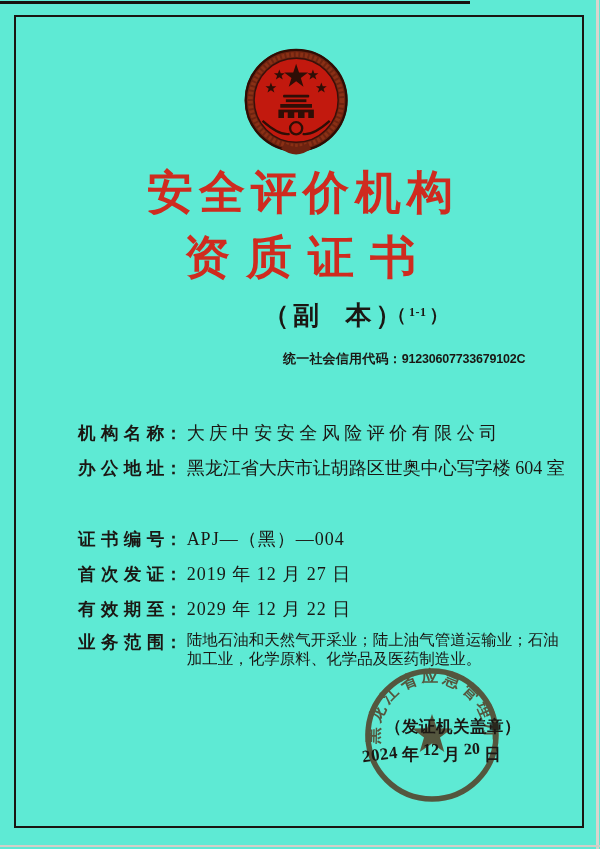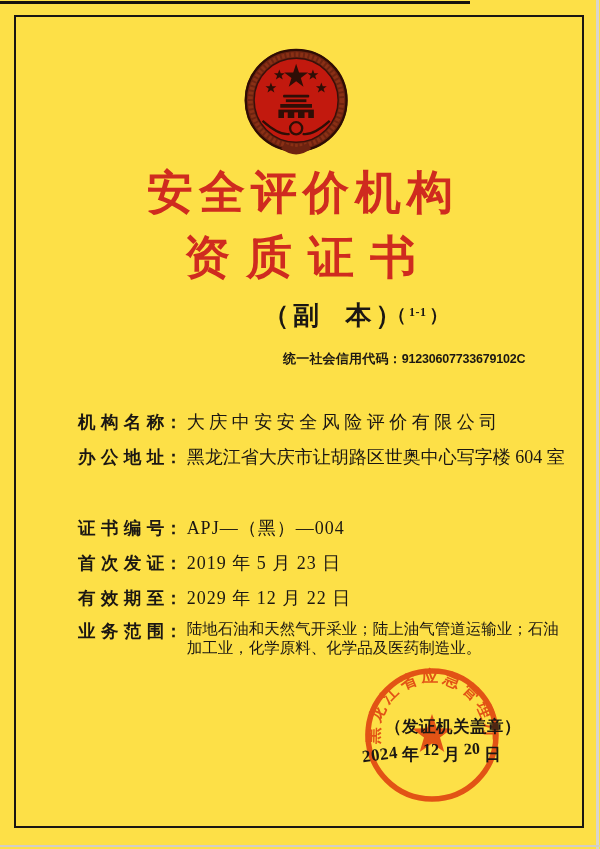--- a/index.html
+++ b/index.html
@@ -2,42 +2,42 @@
 <html><head>
 <meta charset="utf-8">
 <style>
   html,body{margin:0;padding:0;}
   body{
     width:600px;height:849px;position:relative;overflow:hidden;
     background:#f3f2ee;
     font-family:"Liberation Serif","DejaVu Serif",serif;
     color:#1b1713;
   }
-  .page{position:absolute;inset:0;background:#fde047;}
+  .page{position:absolute;inset:0;background:#5eead4;}
   .scan-top{position:absolute;left:0;top:1px;width:470px;height:3px;background:#17120e;}
   .scan-right{position:absolute;right:1px;top:0;width:3px;height:849px;background:#d8d4cd;}
   .scan-bottom{position:absolute;left:0;bottom:2px;width:600px;height:2px;background:#d2cec7;}
   .frame{position:absolute;left:14px;top:15px;width:566px;height:809px;border:2.5px solid #1a1612;}
 
   .emblem{position:absolute;left:242px;top:44px;width:112px;height:120px;}
 
   .title{position:absolute;left:0;width:600px;text-align:center;font-weight:bold;}
   .title1{top:162px;font-size:46px;letter-spacing:6px;text-indent:6px;}
   .title2{top:227px;font-size:46px;letter-spacing:16px;text-indent:16px;}
 
   .copy-label{position:absolute;left:243px;top:298px;font-size:26px;font-weight:bold;letter-spacing:4px;word-spacing:12px;margin-left:20px;}
   .copy-num{position:absolute;left:388px;top:303px;font-weight:bold;}
   .copy-num .paren{font-size:18px;}
   .copy-num .val{font-size:12px;position:relative;top:-5px;margin:0 3px;letter-spacing:0.5px;}
 
   .credit{position:absolute;left:283px;top:349px;white-space:nowrap;}
   .credit .lbl{font-size:13px;font-weight:bold;letter-spacing:0.2px;}
   .credit .code{font-size:12.5px;font-weight:bold;letter-spacing:-0.2px;font-family:"Liberation Sans","DejaVu Sans",sans-serif;margin-top:48px;}
 
-  .field-row{position:absolute;left:78px;white-space:nowrap;}
+  .field-row{position:absolute;left:78px;white-space:nowrap;margin-top:11px;}
   .flabel{display:inline-block;min-width:101px;font-size:17.5px;font-weight:bold;letter-spacing:0.5px;vertical-align:top;}
   .fvalue{font-size:18px;margin-left:4px;vertical-align:top;}
   .v-sp{letter-spacing:4.5px;}
   .v-d{letter-spacing:1px;}
   .scope .fvalue{display:inline-block;width:376px;white-space:normal;font-size:15.5px;line-height:19px;letter-spacing:0;}
 
   .stamp{position:absolute;left:347px;top:650px;width:170px;height:170px;mix-blend-mode:multiply;opacity:0.93;z-index:1;}
   .over-stamp{position:absolute;z-index:3;font-weight:bold;}
   .issuer{left:385px;top:716px;font-size:16.5px;letter-spacing:0.5px;}
   .seal-date{left:362px;top:743px;font-size:17px;white-space:nowrap;}
@@ -97,21 +97,21 @@
   <div class="field-row" style="top:410px">
     <span class="flabel">机 构 名 称：</span><span class="fvalue v-sp">大庆中安安全风险评价有限公司</span>
   </div>
   <div class="field-row" style="top:445px">
     <span class="flabel">办 公 地 址：</span><span class="fvalue">黑龙江省大庆市让胡路区世奥中心写字楼 604 室</span>
   </div>
   <div class="field-row" style="top:516px">
     <span class="flabel">证 书 编 号：</span><span class="fvalue v-d">APJ—（黑）—004</span>
   </div>
   <div class="field-row" style="top:551px">
-    <span class="flabel">首 次 发 证：</span><span class="fvalue v-d">2019 年 5 月 23 日</span>
+    <span class="flabel">首 次 发 证：</span><span class="fvalue v-d">2019 年 12 月 27 日</span>
   </div>
   <div class="field-row" style="top:586px">
     <span class="flabel">有 效 期 至：</span><span class="fvalue v-d">2029 年 12 月 22 日</span>
   </div>
   <div class="field-row scope" style="top:619px">
     <span class="flabel">业 务 范 围：</span><span class="fvalue">陆地石油和天然气开采业；陆上油气管道运输业；石油加工业，化学原料、化学品及医药制造业。</span>
   </div>
 
   <svg class="stamp" viewBox="0 0 170 170" aria-hidden="true">
     <defs>

